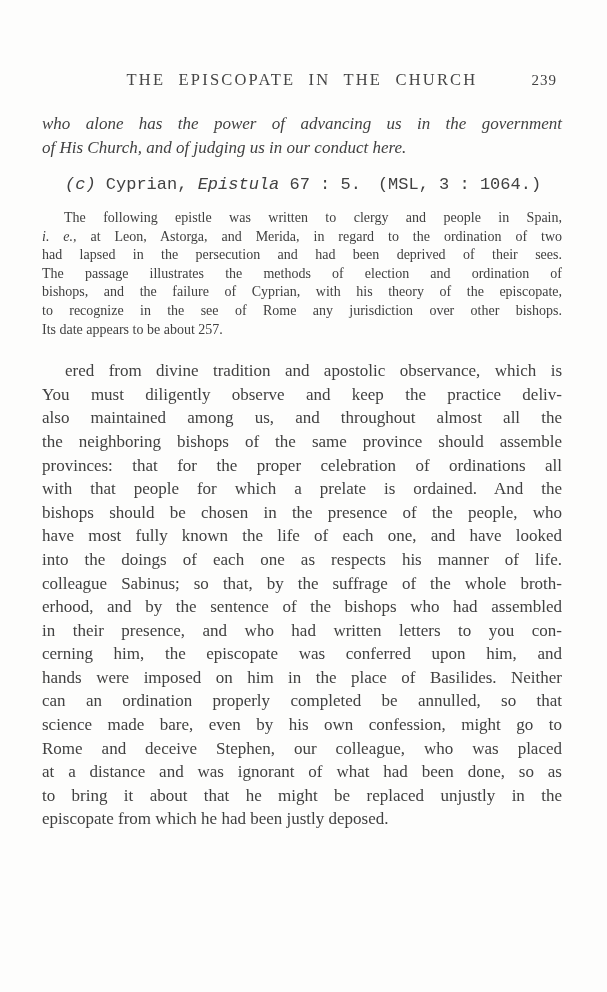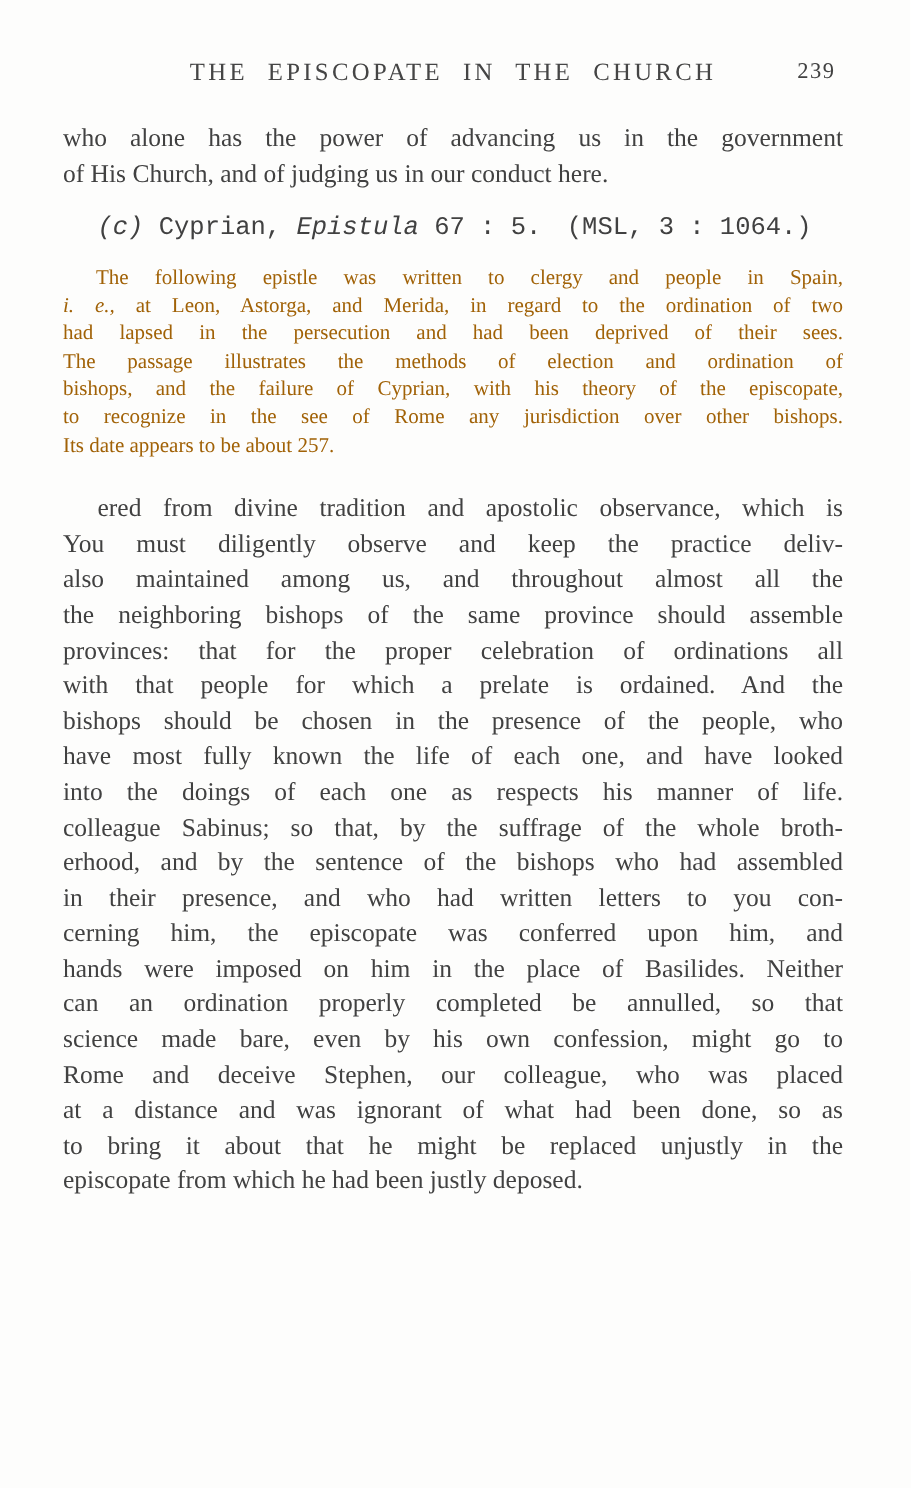--- a/index.html
+++ b/index.html
@@ -18,20 +18,21 @@
     box-sizing: border-box;
     padding: 38px 45px 0 42px;
   }
   .content-col { width: 520px; }
 
   
   .running-header {
     position: relative;
     height: 22px;
     margin-bottom: 20px;
+    margin-top: 32px;
   }
   .rh-title {
     text-align: center;
     font-size: 16.5px;
     letter-spacing: 2.2px;
     word-spacing: 7px;
     color: #454545;
   }
   .rh-num {
     position: absolute;
@@ -49,40 +50,41 @@
     text-align-last: justify;
     white-space: normal;
   }
   .tline.last { text-align-last: left; }
   .tline .it { font-style: italic; }
 
   .para-opening {
     font-size: 17px;
     line-height: 23.5px;
     margin-bottom: 14px;
+    font-style: italic;
   }
   .para-opening .tline.last { text-align: left; }
 
   .citation-line {
     font-size: 17px;
     line-height: 24px;
     margin-bottom: 12px;
   }
   .citation-line .tline {
     text-align: left;
     text-align-last: left;
     text-indent: 23px;
     font-family: Liberation Mono, monospace;
   }
 
   .editorial-note {
     font-size: 14px;
     line-height: 18.6px;
     margin-bottom: 20px;
-    color: #a16207;
+    color: #404040;
   }
   .editorial-note .tline:first-child { text-indent: 22px; }
 
   .body-paragraph {
     font-size: 17px;
     line-height: 23.6px;
   }
   .body-paragraph .tline:first-child { text-indent: 23px; }
 </style>
 </head>

